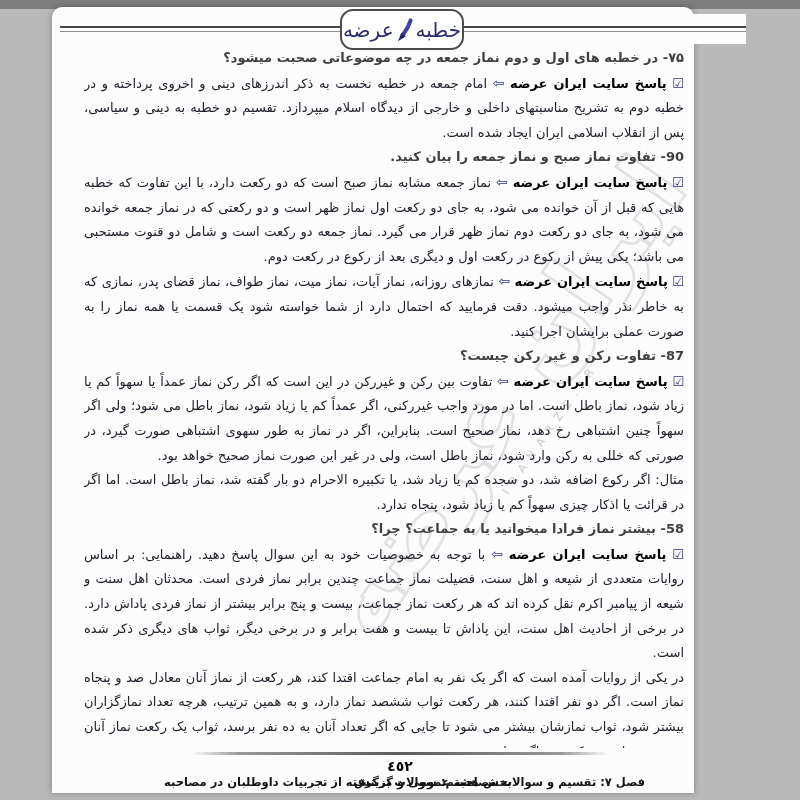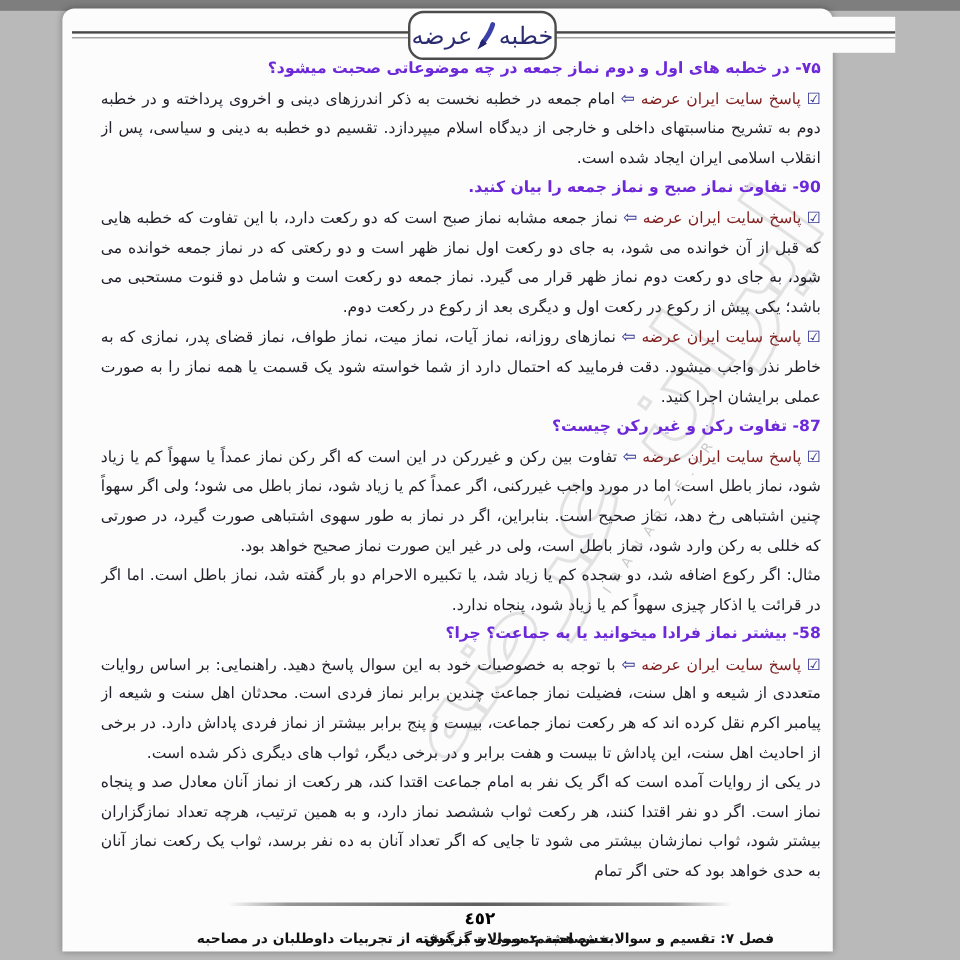--- a/index.html
+++ b/index.html
@@ -35,25 +35,25 @@
   .wm-big{
     font-size:96px;font-weight:bold;white-space:nowrap;direction:rtl;
     color:transparent;-webkit-text-stroke:2.5px #e2e2e2;line-height:1;
   }
   .wm-site{font-size:11px;letter-spacing:8px;color:#c9c9c9;margin-top:2px;}
   
   .content{
     position:absolute;left:84px;top:46px;width:600px;height:702px;overflow:hidden;z-index:2;
     direction:rtl;text-align:justify;font-size:13px;line-height:24.6px;color:#22222c;
   }
-  .question{margin:0;font-weight:bold;color:#6d28d9;}
+  .question{margin:0;font-weight:bold;color:#404040;}
   .answer{margin:0;}
   .extra{margin:0;}
   .chk{color:#2e3191;font-weight:bold;font-size:13px;}
-  .lbl{color:#7f1d1d;font-weight:normal;}
+  .lbl{color:#000000;font-weight:bold;}
   .arrow{color:#2e3191;font-size:14px;}
   
   .divider{
     position:absolute;left:190px;top:752px;width:420px;height:3px;z-index:2;border-radius:2px;
     background:linear-gradient(to right,rgba(130,130,130,0),#979797 12%,#5d5d5d 50%,#979797 88%,rgba(130,130,130,0));
   }
   .pagenum{
     position:absolute;left:300px;top:758px;width:200px;text-align:center;z-index:2;
     font-size:14px;font-weight:bold;color:#000000;
   }

